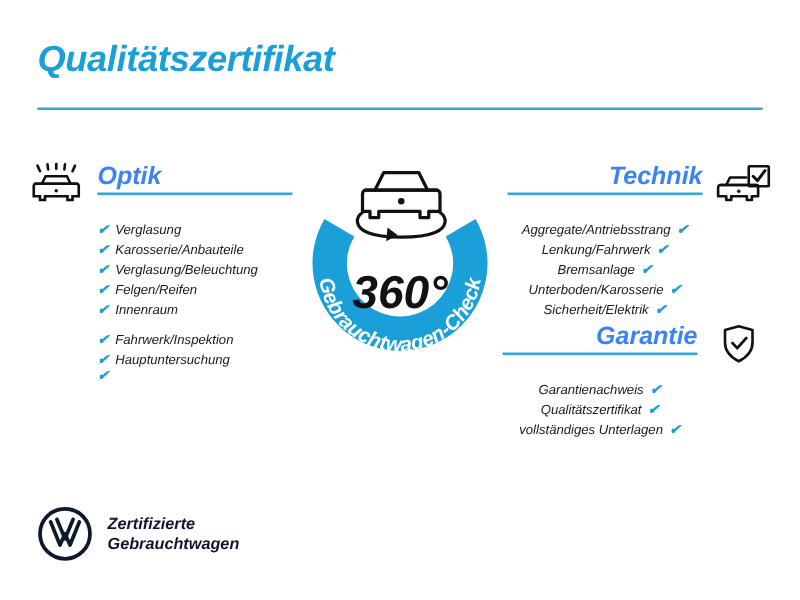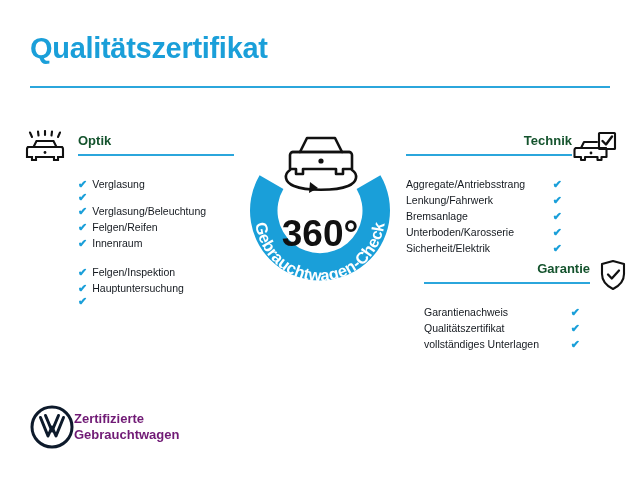--- a/index.html
+++ b/index.html
@@ -12,20 +12,21 @@
     height: 480px;
     overflow: hidden;
     font-family: "Liberation Sans", sans-serif;
     color: #1a1a1a;
     position: relative;
   }
   .page {
     position: absolute;
     inset: 0;
     background: #ffffff;
+    font-style: italic;
   }
 
   
   .title {
     position: absolute;
     left: 30px;
     top: 32px;
     font-size: 29px;
     font-weight: bold;
     color: #1a9fd9;
@@ -41,46 +42,46 @@
     background: #2ba6dc;
   }
 
   
   .section {
     position: absolute;
   }
   .sec-optik   { left: 22px;  top: 130px; width: 212px; }
   .sec-wartung { left: 22px;  top: 258px; width: 212px; }
   .sec-technik { left: 406px; top: 130px; width: 212px; }
-  .sec-garantie{ left: 424px; top: 258px; width: 212px; }
+  .sec-garantie{ left: 402px; top: 258px; width: 212px; }
 
   .sec-head {
     display: flex;
     align-items: flex-start;
     height: 40px;
   }
   .sec-right .sec-head { flex-direction: row-reverse; }
 
   .sec-icon {
     width: 46px;
     height: 38px;
     flex: 0 0 46px;
     display: block;
   }
   .sec-titlewrap {
     flex: 1 1 auto;
     padding-top: 2px;
   }
   .sec-left .sec-titlewrap  { margin-left: 10px; }
-  .sec-right .sec-titlewrap { }
+  .sec-right .sec-titlewrap { margin-right: 10px; }
 
   .sec-title {
-    font-size: 13px;
+    font-size: 20px;
     font-weight: bold;
-    color: #14532d;
+    color: #3b82f6;
     line-height: 18px;
     white-space: nowrap;
   }
   .sec-left  .sec-title { text-align: left; }
   .sec-right .sec-title { text-align: right; }
 
   .sec-rule {
     margin-top: 4px;
     height: 2px;
     background: #2ba6dc;
@@ -94,21 +95,21 @@
   }
   .sec-list li {
     font-size: 10.5px;
     line-height: 16px;
     color: #14191f;
     white-space: nowrap;
     display: flex;
     align-items: center;
   }
   .sec-left  .sec-list li { justify-content: flex-start; padding-left: 56px; }
-  .sec-right .sec-list li { justify-content: space-between; padding-right: 56px; }
+  .sec-right .sec-list li { justify-content: center; padding-right: 56px; }
 
   .tick {
     color: #1a9fd9;
     font-size: 11px;
     font-weight: bold;
     line-height: 1;
   }
   .sec-left  .tick { margin-right: 5px; }
   .sec-right .tick { margin-left: 5px; }
 
@@ -125,24 +126,25 @@
   
   .footer {
     position: absolute;
     left: 30px;
     top: 405px;
     display: flex;
     align-items: center;
   }
   .vw-logo { width: 44px; height: 44px; flex: 0 0 44px; display:block; }
   .footer-text {
+    margin-left: 12px;
     font-size: 13px;
     font-weight: bold;
     line-height: 16px;
-    color: #701a75;
+    color: #0f172a;
     white-space: nowrap;
   }
 </style>
 </head>
 <body>
 
 <div class="page">
 
   <div class="title">Qualitätszertifikat</div>
   <div class="header-rule"></div>
@@ -163,41 +165,42 @@
         <div class="sec-rule"></div>
       </div>
     </div>
     <ul class="sec-list">
       <li>
           <span class="tick">✔</span>
           <span>Verglasung</span>
         </li>
       <li>
           <span class="tick">✔</span>
+          <span>Karosserie/Anbauteile</span>
         </li>
       <li>
           <span class="tick">✔</span>
           <span>Verglasung/Beleuchtung</span>
         </li>
       <li>
           <span class="tick">✔</span>
           <span>Felgen/Reifen</span>
         </li>
       <li>
           <span class="tick">✔</span>
           <span>Innenraum</span>
         </li>
     </ul>
   </div>
 
   <div class="section sec-left sec-wartung">
     <ul class="sec-list">
       <li>
           <span class="tick">✔</span>
-          <span>Felgen/Inspektion</span>
+          <span>Fahrwerk/Inspektion</span>
         </li>
       <li>
           <span class="tick">✔</span>
           <span>Hauptuntersuchung</span>
         </li>
       <li>
           <span class="tick">✔</span>
         </li>
     </ul>
   </div>

